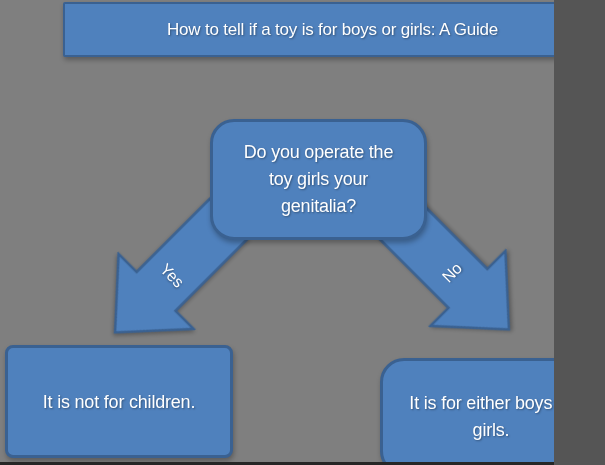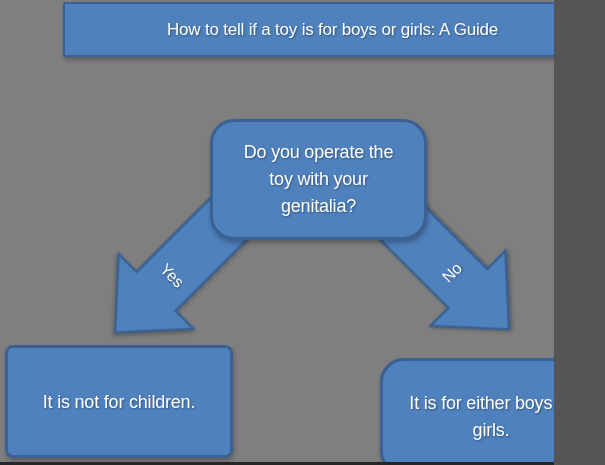--- a/index.html
+++ b/index.html
@@ -92,21 +92,21 @@
   </div>
 
   <div class="arrow arrow-no">
     <svg viewBox="0 0 110 165">
       <polygon points="27.5,1.5 82.5,1.5 82.5,105 108,105 55,163 2,105 27.5,105"></polygon>
     </svg>
     <span class="arrow-label">No</span>
   </div>
 
   <div class="box question-box">
-    <span>Do you operate the toy with your genitalia?</span>
+    <span>Do you operate the toy girls your genitalia?</span>
   </div>
 
   <div class="box result-left">
     <span>It is not for children.</span>
   </div>
 
   <div class="box result-right">
     <span>It is for either boys or girls.</span>
   </div>
 

